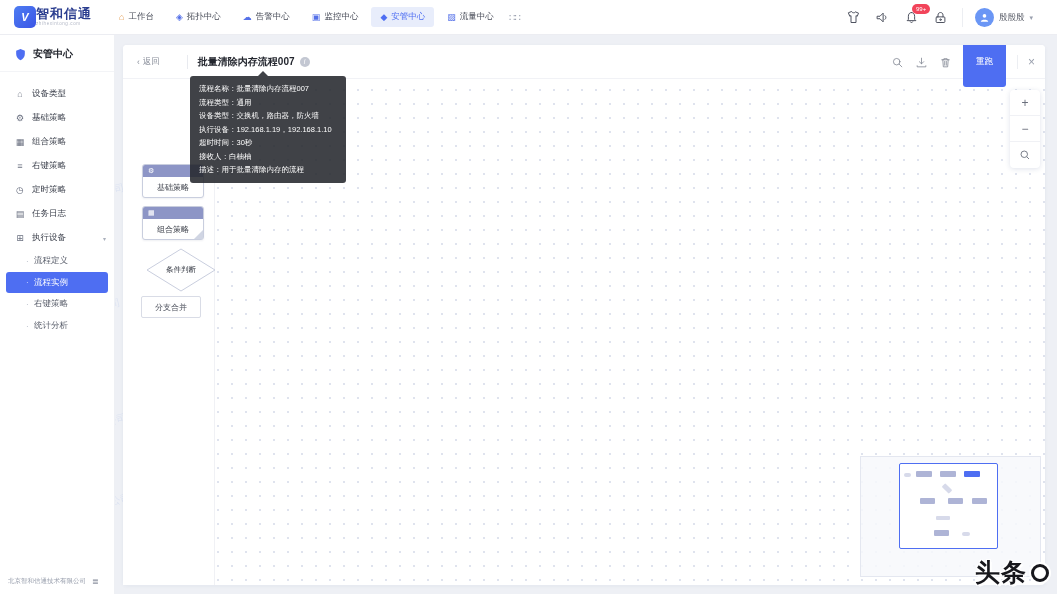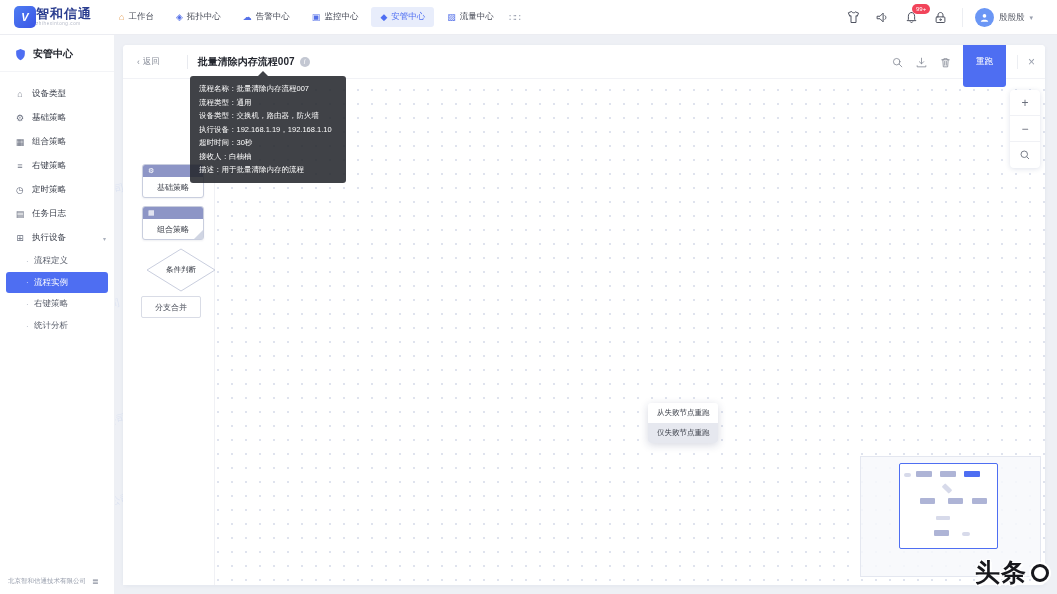--- a/index.html
+++ b/index.html
@@ -360,24 +360,20 @@
   </div>
   <span class="errx" style="left:613px;top:355px">×</span>
 
   <div class="node sel" style="left:543px;top:422px;width:78px;height:52px">
     <div class="hd"><span>⚙</span></div>
     <div class="bd" style="height:35px">查看端口信息</div>
   </div>
   <span class="errx" style="left:622px;top:423px">×</span>
   <span class="bluer" style="left:637px;top:422px">↻</span>
 
-  <div class="ctx-menu" style="left:648px;top:403px;width:70px">
-    <div class="ctx-item">从失败节点重跑</div>
-    <div class="ctx-item hover">仅失败节点重跑</div>
-  </div>
 
   <div class="node" style="left:705px;top:422px;width:86px;height:52px">
     <div class="hd"><span>⚙</span></div>
     <div class="bd" style="height:35px">备份端口信息</div>
   </div>
   <span class="arc" style="left:789px;top:419px"></span>
 
   <div class="node" style="left:545px;top:508px;width:76px;height:52px">
     <div class="hd"><span>⚙</span></div>
     <div class="bd" style="height:35px">关机</div>

